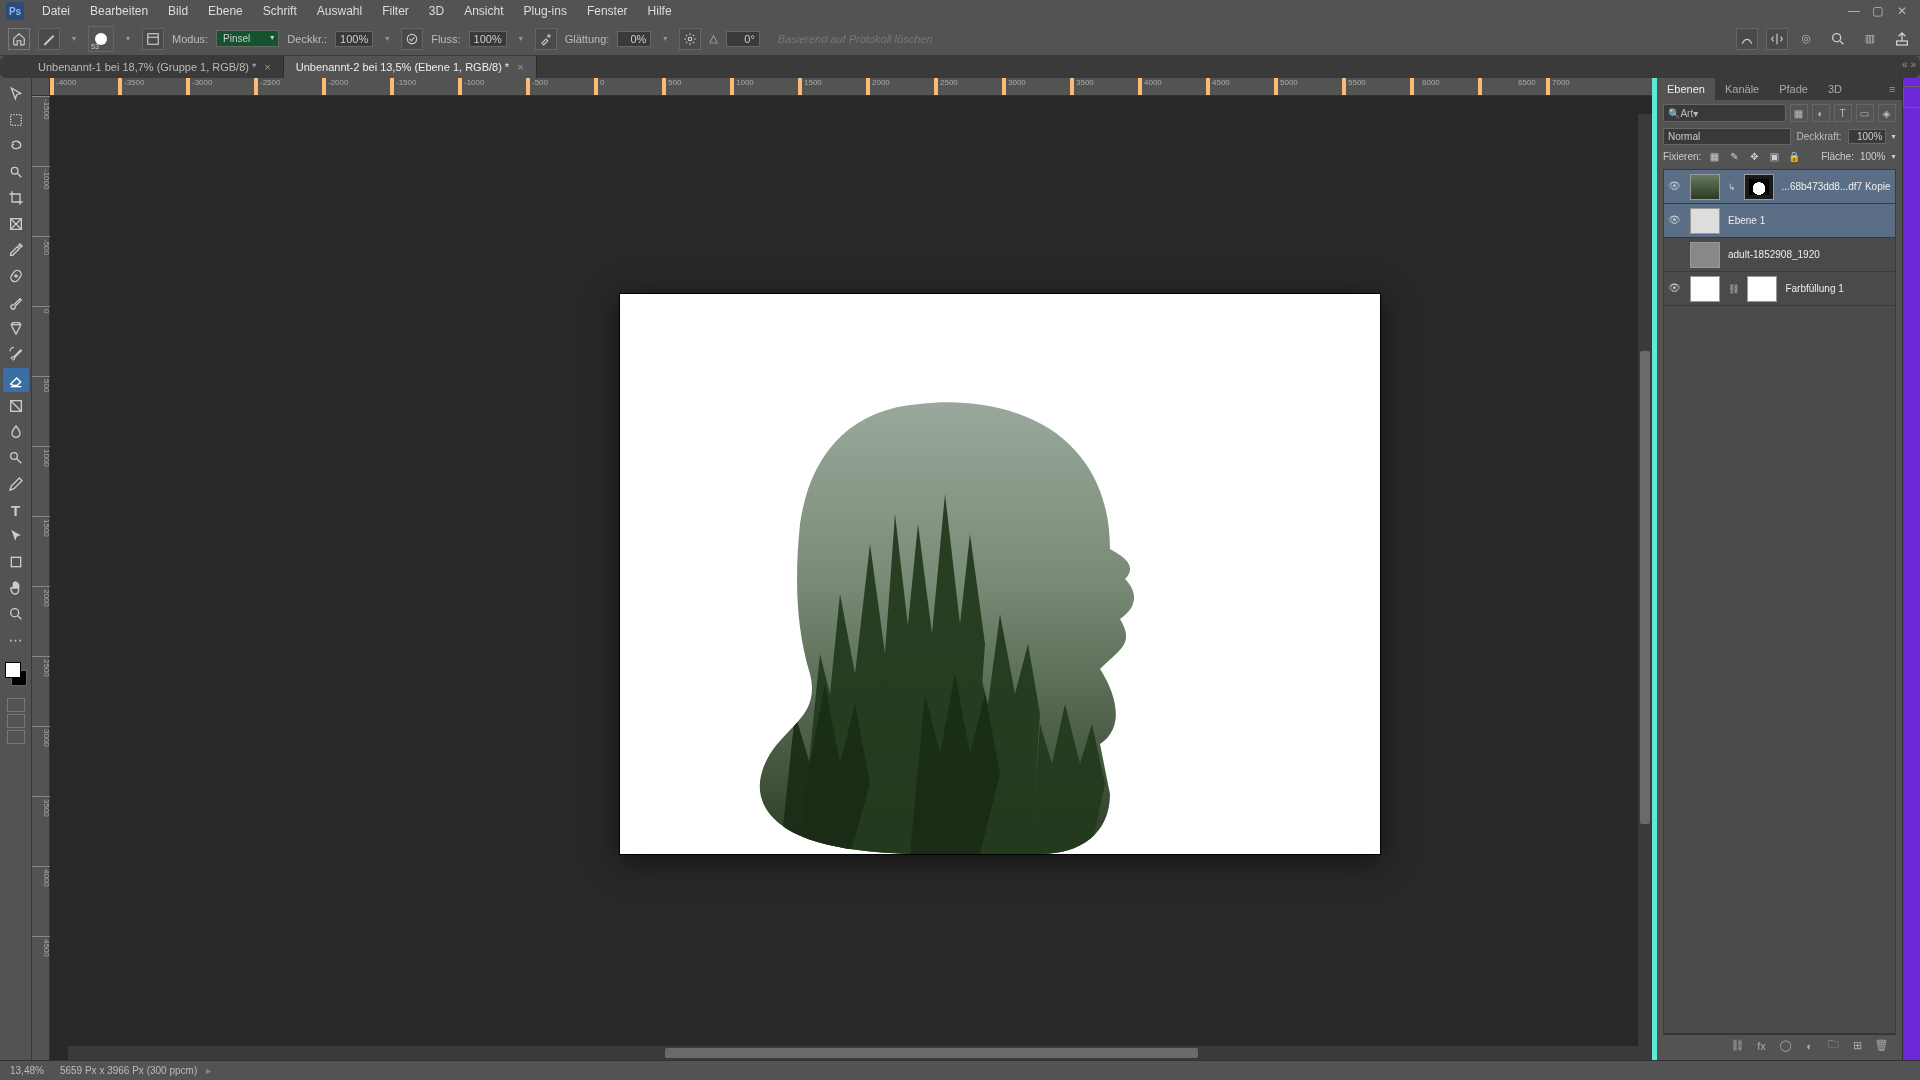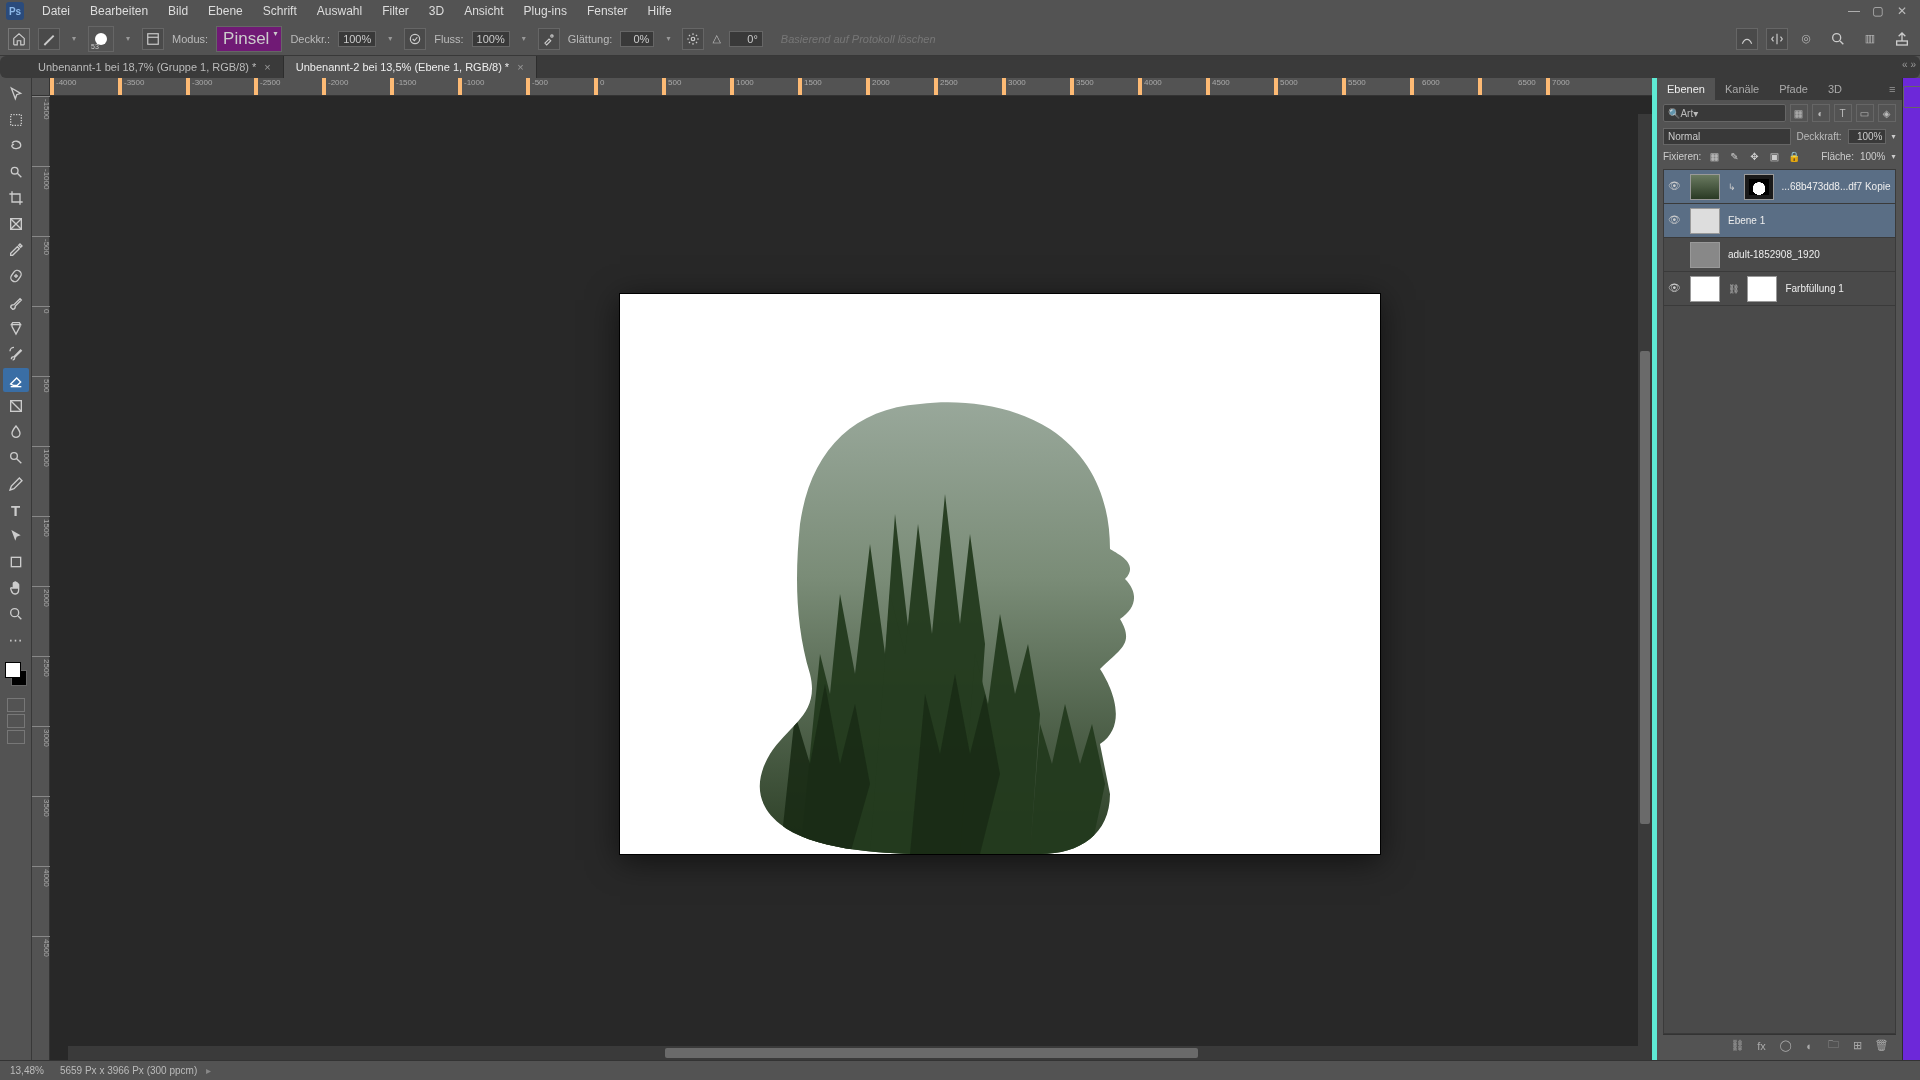--- a/index.html
+++ b/index.html
@@ -14,21 +14,21 @@
 
 
 .optsbar { height: 34px; background: #535353; border-bottom: 1px solid #383838; display: flex; align-items: center; padding: 0 8px; gap: 8px; font-size: 11px; color: #ccc; }
 .optsbar .home-btn { width: 22px; height: 22px; border: 1px solid #777; display: flex; align-items: center; justify-content: center; }
 .optsbar .brush-prev { width: 26px; height: 26px; border: 1px solid #666; display: flex; flex-direction: column; align-items: center; justify-content: center; position: relative; }
 .optsbar .brush-prev .dot { width: 12px; height: 12px; background: #fff; border-radius: 50%; }
 .optsbar .brush-prev .sz { font-size: 7px; color: #ccc; position: absolute; bottom: 1px; left: 2px;}
 .optsbar .drop { width: 12px; height: 26px; display: flex; align-items: center; justify-content: center; color: #999; font-size: 8px; }
 .optsbar .icon-btn { width: 22px; height: 22px; display: flex; align-items: center; justify-content: center; border: 1px solid #666; background: #4a4a4a; }
 .optsbar .opt-label { color: #bbb; }
-.optsbar .opt-select { background: #701a75; border: 1px solid #666; color: #ccc; padding: 2px 12px 2px 6px; font-size: 17px; position: relative; }
+.optsbar .opt-select { background: #14532d; border: 1px solid #666; color: #ccc; padding: 2px 28px 2px 6px; font-size: 10px; position: relative; }
 .optsbar .opt-select::after { content: "▾"; position: absolute; right: 4px; font-size: 8px; }
 .optsbar .opt-val { background: #393939; border: 1px solid #666; padding: 1px 4px; min-width: 34px; text-align: right; }
 .optsbar .ghost-text { color: #777; font-style: italic; margin-left: 10px; margin-right: auto;}
 .optsbar .right-icons { display: flex; gap: 12px; }
 .optsbar .right-icons .ricon { width: 20px; height: 20px; display: flex; align-items: center; justify-content: center; color: #bbb; }
 
 
 .doctabs { height: 22px; background: #3a3a3a; display: flex; align-items: stretch; padding-left: 26px; position: relative; border-radius: 6px; }
 .collapse-arrows { position: absolute; right: 4px; top: 3px; color: #999; font-size: 10px; }
 .doctab { display: flex; align-items: center; padding: 0 12px; font-size: 11px; color: #bbb; border-right: 1px solid #2d2d2d; position: relative; }

